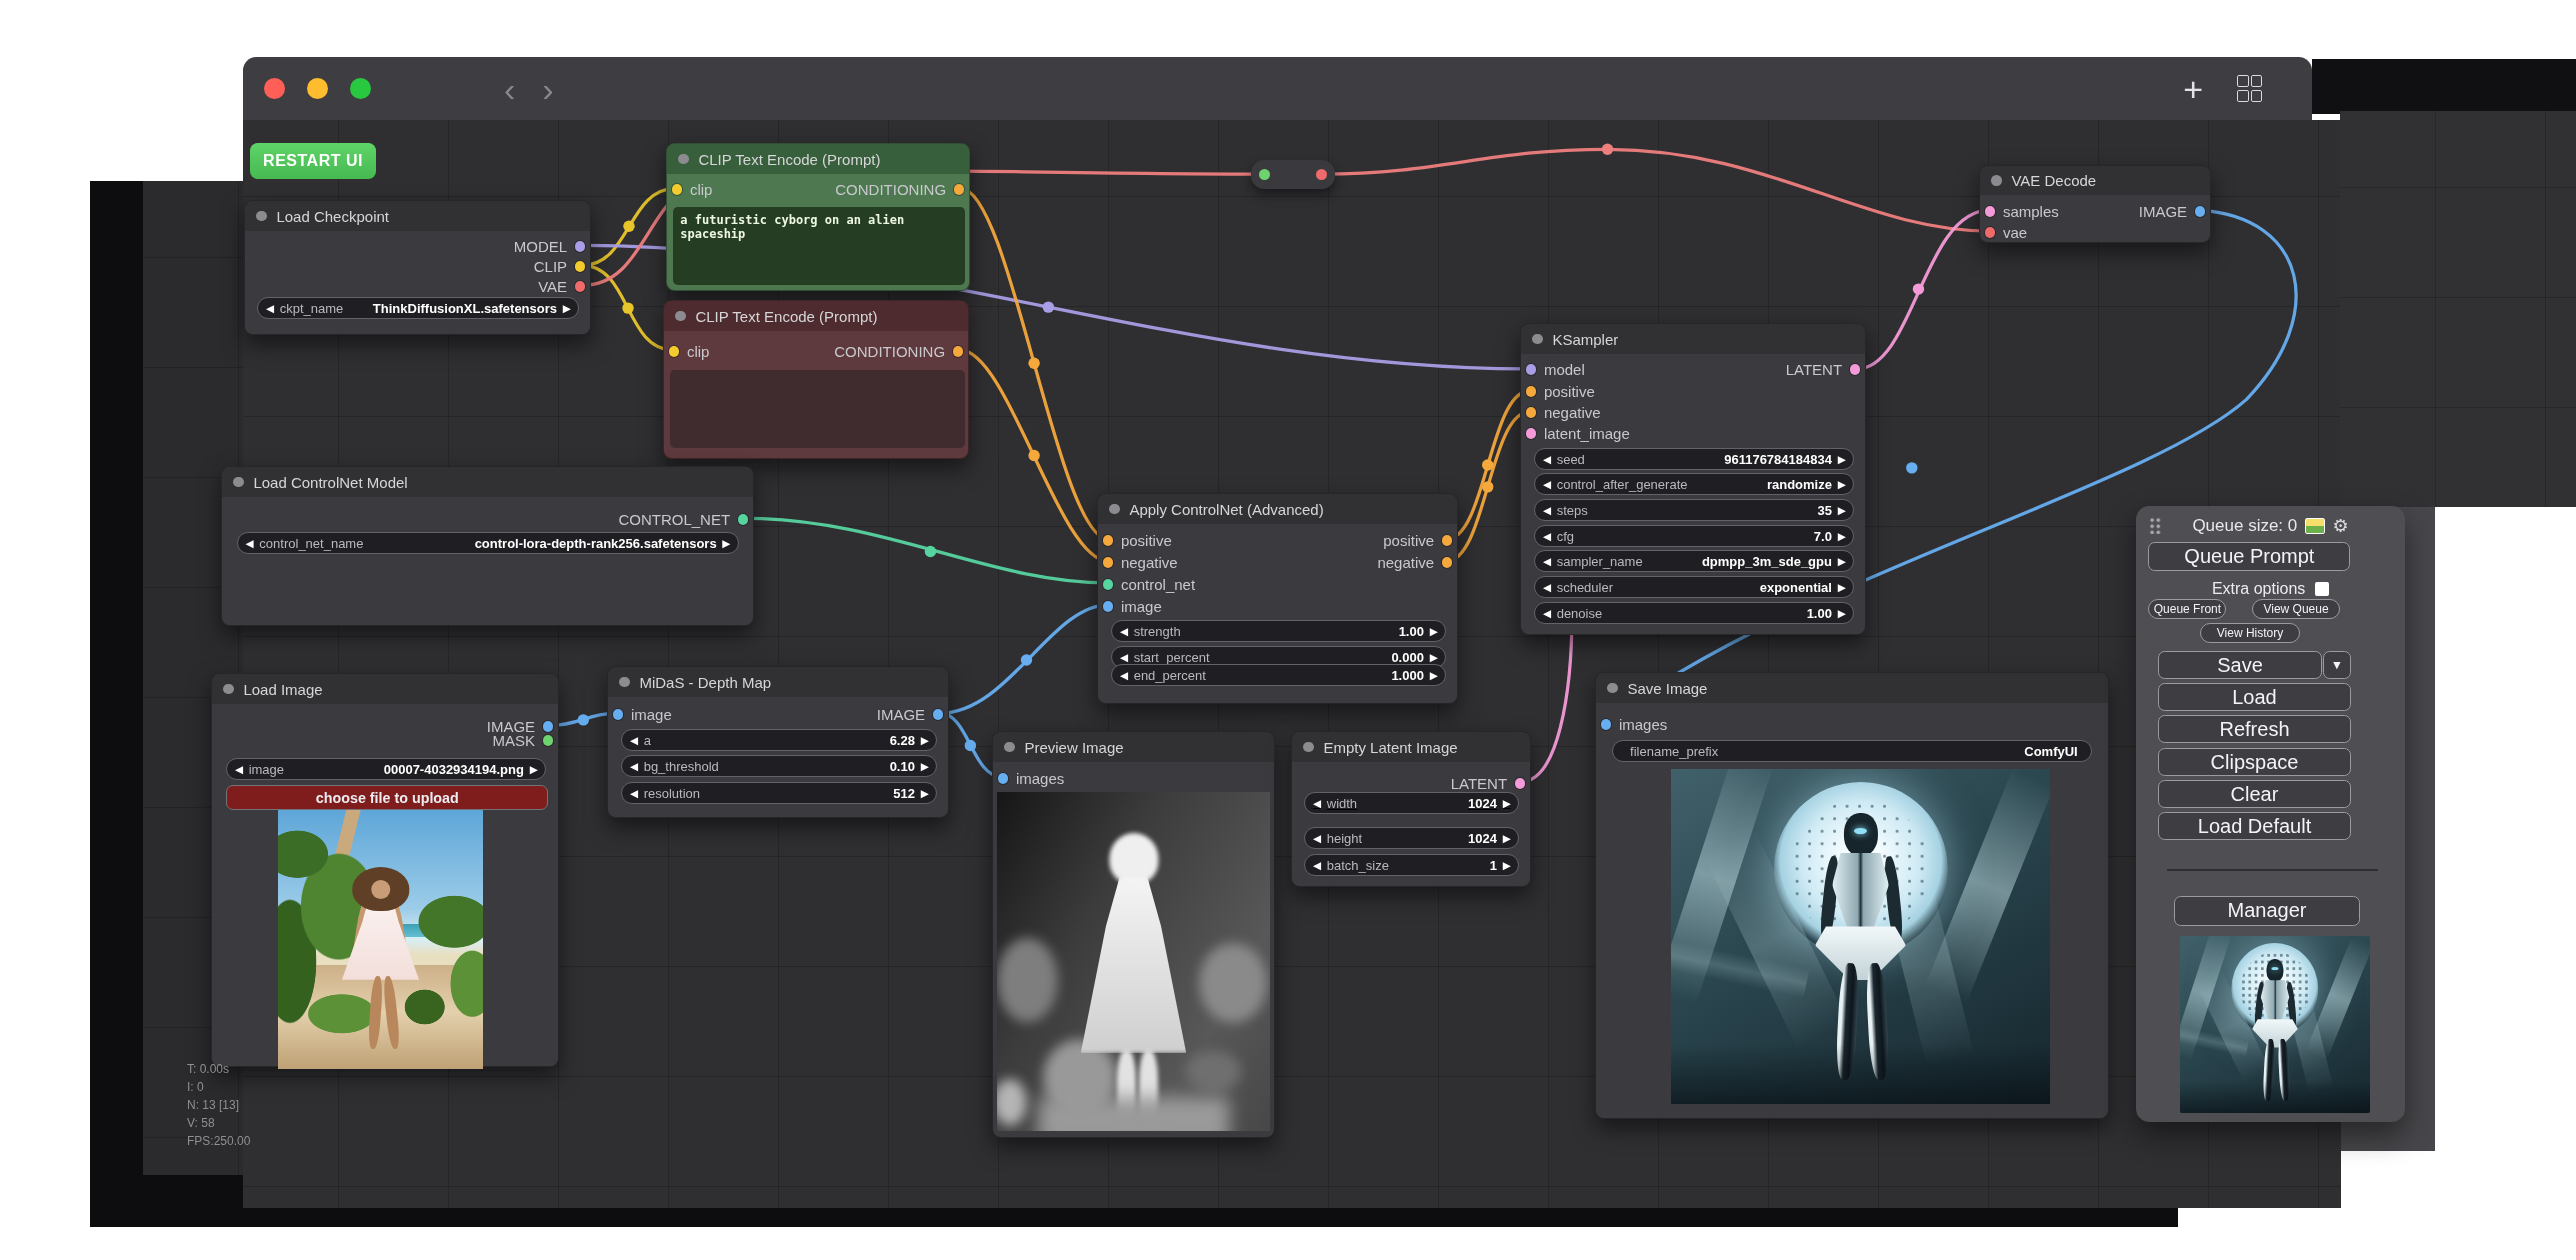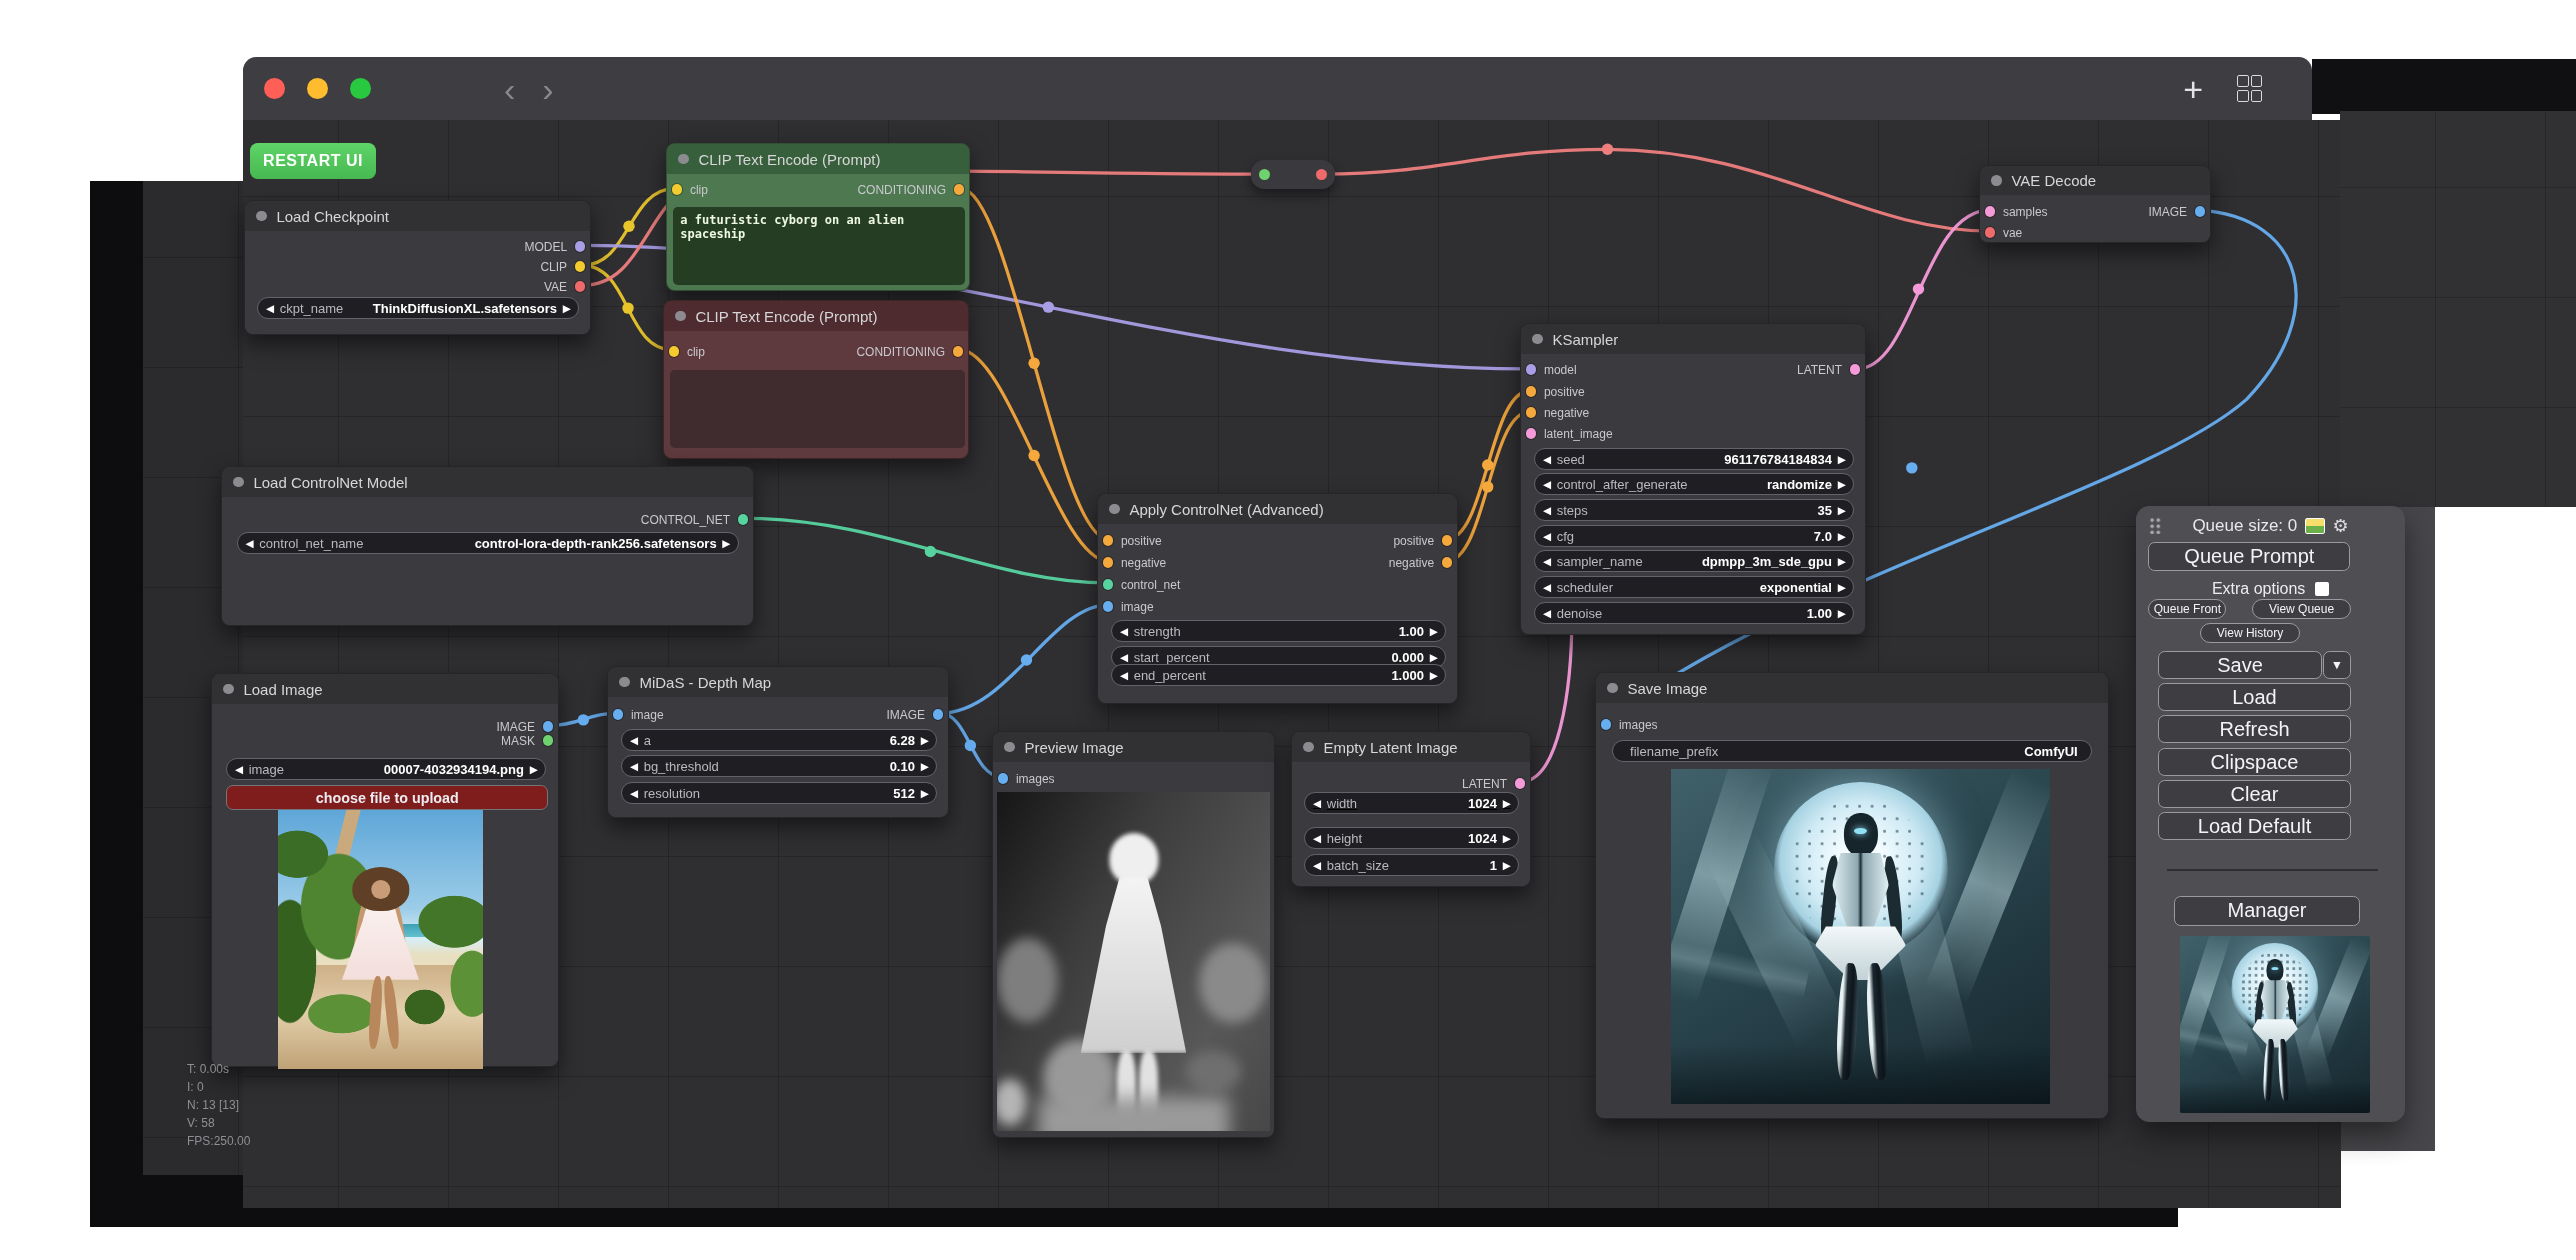--- a/index.html
+++ b/index.html
@@ -42,21 +42,21 @@
   .restart{position:absolute;left:250px;top:143px;width:126px;height:36px;z-index:4;
            background:linear-gradient(#5fd467,#46b951);border-radius:7.6px;border:none;
            color:#fff;font-weight:bold;font-size:16px;letter-spacing:0.5px;display:flex;align-items:center;justify-content:center;
            font-family:"Liberation Sans",sans-serif;}
   
   .n{position:absolute;background:#3b3b3f;border-radius:8.6px;border:1px solid rgba(0,0,0,.35);
      box-shadow:0 9.5px 21px rgba(0,0,0,.5);z-index:3;box-sizing:border-box;}
   .nh{position:absolute;top:0;left:0;right:0;height:30px;display:flex;align-items:center;gap:9.5px;
       padding:0 11.4px;background:rgba(0,0,0,.16);border-radius:7.6px 7.6px 0 0;font-size:15px;color:#d6d6d8;white-space:nowrap;}
   .tdot{width:10.5px;height:10.5px;border-radius:50%;background:#8b8b90;flex:0 0 auto;}
-  .slot{position:absolute;display:flex;align-items:center;gap:7.6px;height:21px;font-size:12px;color:#c9c9cd;white-space:nowrap;}
+  .slot{position:absolute;display:flex;align-items:center;gap:7.6px;height:21px;font-size:15px;color:#c9c9cd;white-space:nowrap;}
   .slot .dot{width:10.5px;height:10.5px;border-radius:50%;background:var(--c);box-shadow:0 0 0 1px rgba(0,0,0,.3);flex:0 0 auto;}
   .in{left:4.8px;} .out{right:4.8px;flex-direction:row-reverse;}
   .widget{position:absolute;height:22px;background:#1f1f23;border:1.4px solid #62626a;border-radius:11.4px;
           display:flex;align-items:center;padding:0 7.6px;box-sizing:border-box;font-size:13px;}
   .wlabel{color:#b9b9bf;margin-left:5.7px;white-space:nowrap;}
   .wvalue{color:#fff;margin-left:auto;margin-right:5.7px;font-weight:bold;white-space:nowrap;}
   .warr{color:#fff;font-size:10.5px;line-height:1;} 
   .warr.l::before{content:"\25C0";} .warr.r::before{content:"\25B6";} .widget.noarr .wlabel{margin-left:9.5px;}
   .uploadbtn{position:absolute;background:#7f1d1d;border:1px solid #74747a;border-radius:7px;color:#ececf0;
              font-size:14.3px;font-weight:bold;display:flex;align-items:center;justify-content:center;}
@@ -615,21 +615,21 @@
       <span>Queue size: 0</span>
       <span class="imgicon"></span>
       <span class="gearicon">⚙</span>
     </div>
     <div class="pbtn pbig" style="left:12.4px;top:36px;width:202px;height:28.5px;">Queue Prompt</div>
     <div class="extra" style="top:74px;">
       <span>Extra options</span>
       <span class="checkbox"></span>
     </div>
     <div class="pbtn psmall" style="left:12.4px;top:93px;width:78px;height:20px;">Queue Front</div>
-    <div class="pbtn psmall" style="left:116px;top:93px;width:99px;height:20px;">View Queue</div>
+    <div class="pbtn psmall" style="left:116px;top:93px;width:88px;height:20px;">View Queue</div>
     <div class="pbtn psmall" style="left:64px;top:117px;width:100px;height:20px;">View History</div>
     <div class="pbtn pbig" style="left:22px;top:145px;width:164px;height:28px;">Save</div>
     <div class="pbtn pbig" style="left:187px;top:145px;width:28px;height:28px;font-size:12.4px;">▼</div>
     <div class="pbtn pbig" style="left:22px;top:177px;width:193px;height:28px;">Load</div>
     <div class="pbtn pbig" style="left:22px;top:209px;width:193px;height:28px;">Refresh</div>
     <div class="pbtn pbig" style="left:22px;top:242px;width:193px;height:28px;">Clipspace</div>
     <div class="pbtn pbig" style="left:22px;top:274px;width:193px;height:28px;">Clear</div>
     <div class="pbtn pbig" style="left:22px;top:306px;width:193px;height:28px;">Load Default</div>
     <div style="position:absolute;left:31px;top:363px;width:211px;height:1.9px;background:#2e2e31;"></div>
     <div class="pbtn pbig" style="left:38px;top:390px;width:186px;height:29.5px;">Manager</div>

